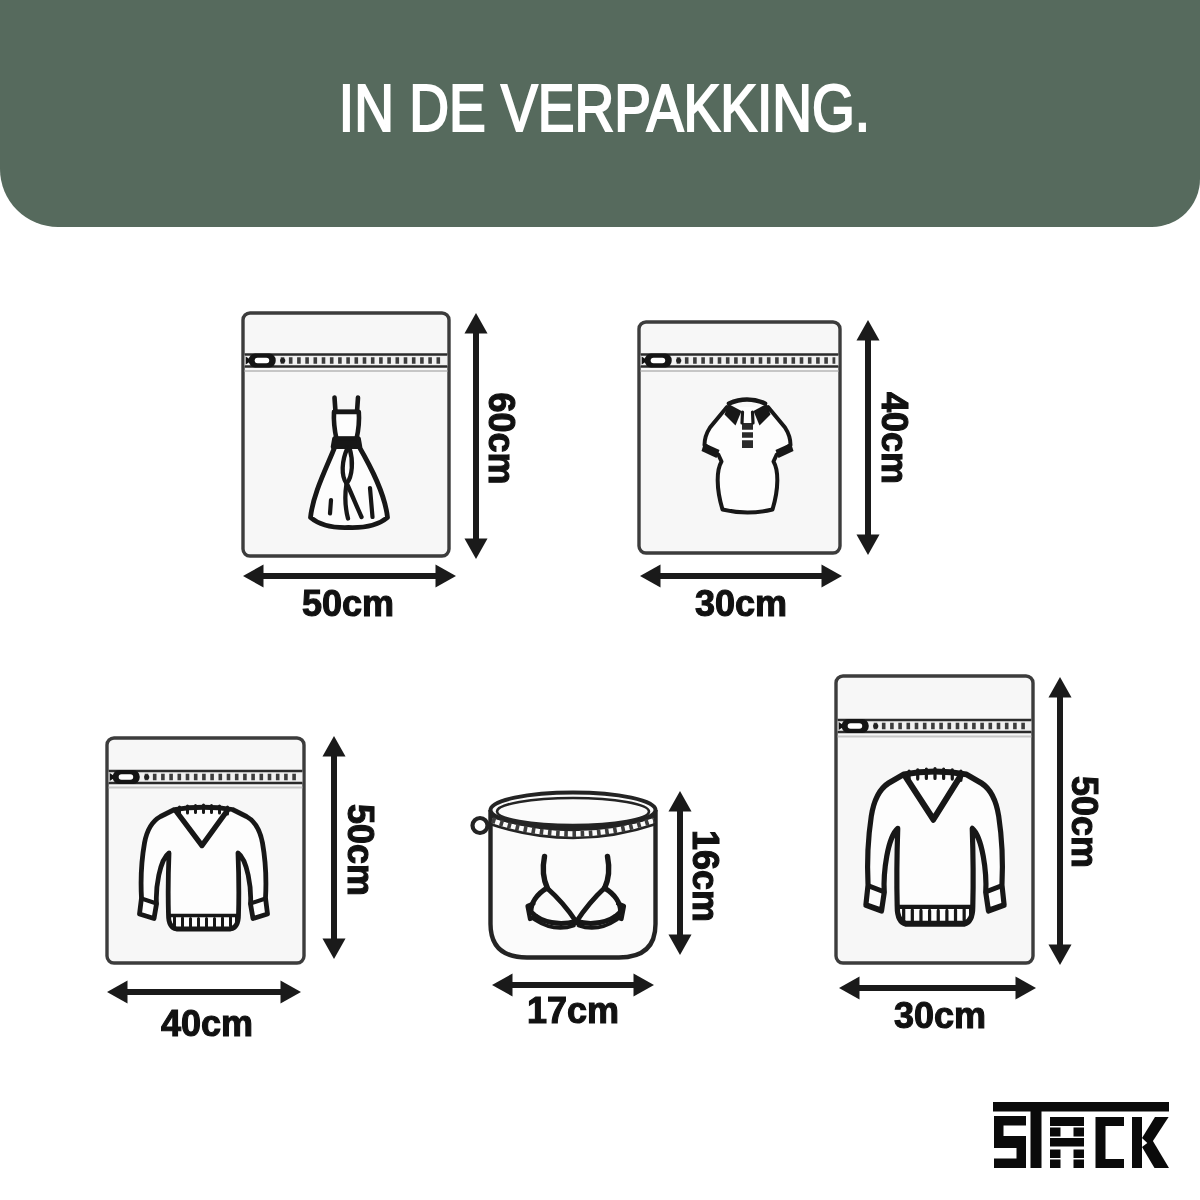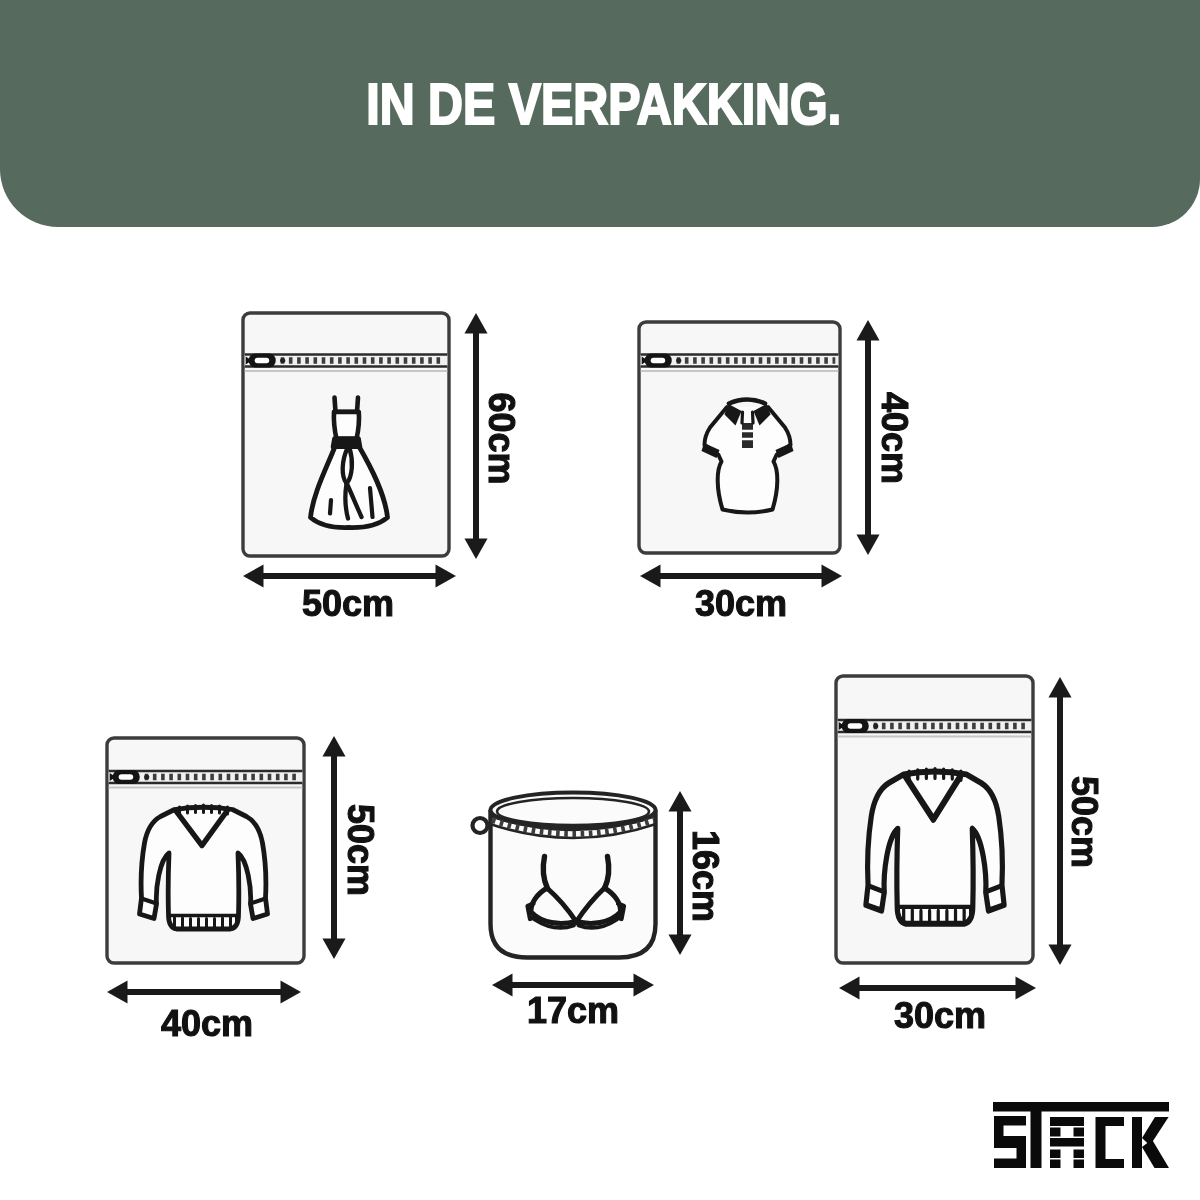--- a/index.html
+++ b/index.html
@@ -1,20 +1,20 @@
 <!DOCTYPE html>
 <html><head>
 <meta charset="utf-8">
 <style>
   html,body{margin:0;padding:0;width:1200px;height:1200px;background:#ffffff;overflow:hidden;}
   body{font-family:"Liberation Sans", sans-serif;position:relative;}
   #banner{position:absolute;left:0;top:0;width:1200px;height:227px;background:#566a5d;
           border-radius:0 0 48px 58px;}
   #title{position:absolute;left:0;width:1200px;text-align:center;
-         font-weight:bold;font-size:58px;color:#ffffff;letter-spacing:0;
+         font-weight:normal;font-size:66px;color:#ffffff;letter-spacing:0;
          line-height:1;top:75px;-webkit-text-stroke:2.2px #ffffff;}
   #title span{display:inline-block;transform:translateX(4px) scaleX(0.834);transform-origin:50% 50%;}
   svg{position:absolute;left:0;top:0;}
   text{font-family:"Liberation Sans", sans-serif;font-weight:bold;fill:#111111;stroke:#111111;stroke-width:1.1;}
 </style>
 </head>
 <body>
 
 <div id="banner"></div>
 

